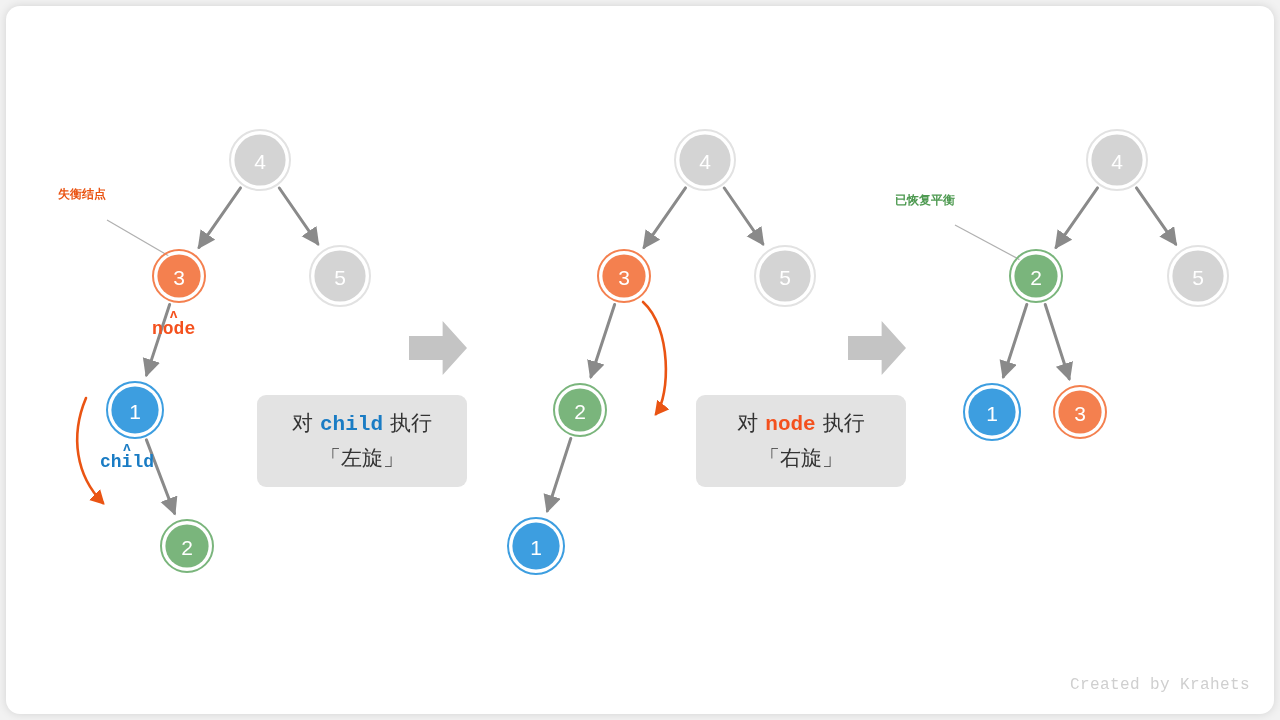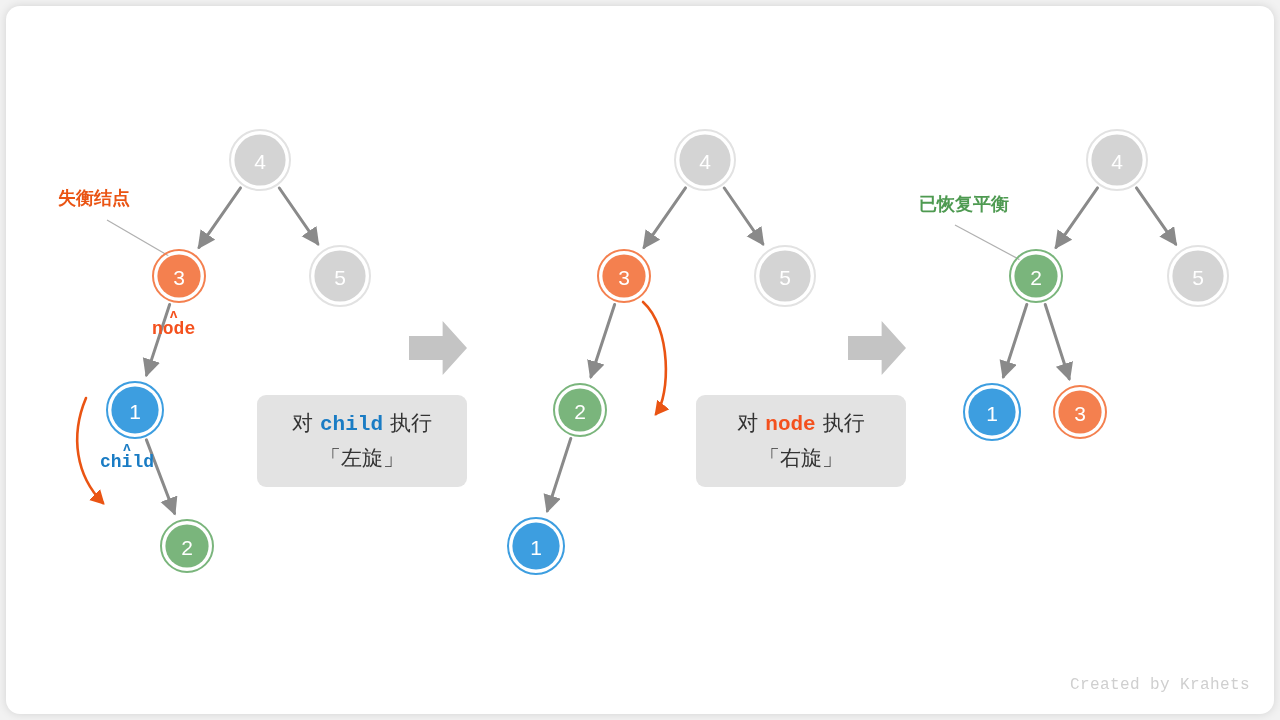--- a/index.html
+++ b/index.html
@@ -44,26 +44,26 @@
     font-size: 21px;
     fill: #ffffff;
     text-anchor: middle;
     dominant-baseline: central;
   }
 
   
   .callout {
     position: absolute;
     font-family: "Liberation Sans", "DejaVu Sans", sans-serif;
-    font-size: 18px;
+    font-size: 12px;
     font-weight: bold;
     white-space: nowrap;
   }
   .callout.unbalanced { color: #ea5413; left: 52px; top: 180px; }
-  .callout.rebalanced { color: #4e9a51; left: 889px; top: 186px; margin-left: 24px; }
+  .callout.rebalanced { color: #4e9a51; left: 889px; top: 186px; }
 
   
   .ptr {
     position: absolute;
     font-family: "Liberation Mono", "DejaVu Sans Mono", monospace;
     font-size: 18px;
     font-weight: bold;
     white-space: nowrap;
     text-align: center;
   }

